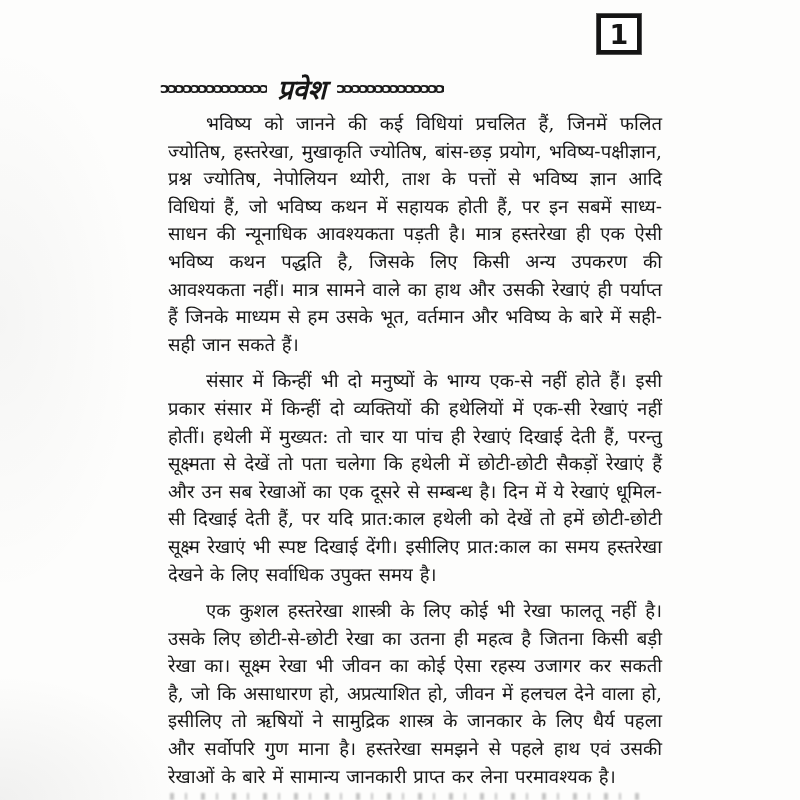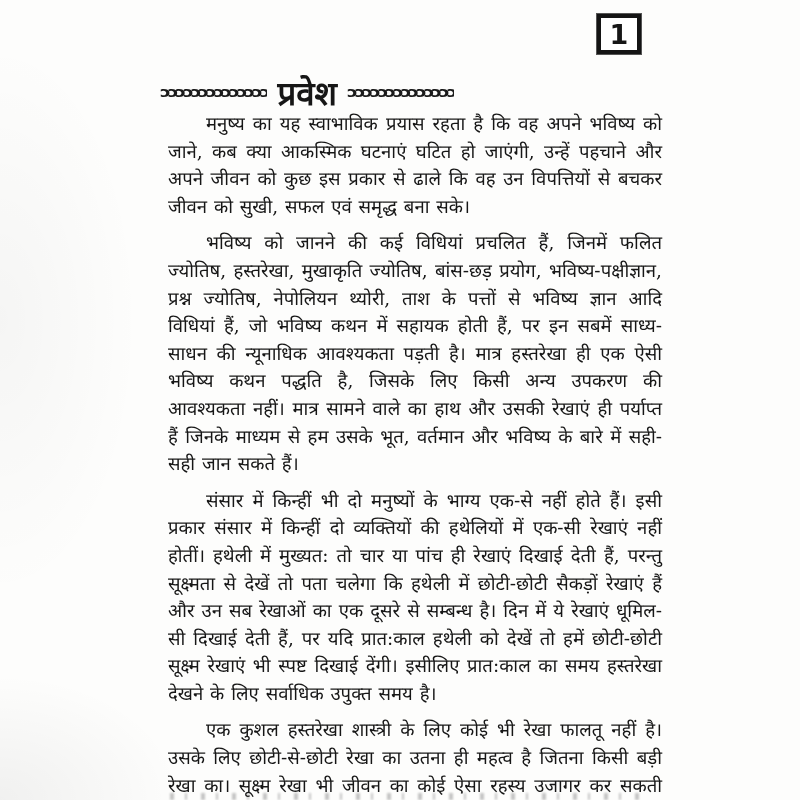--- a/index.html
+++ b/index.html
@@ -42,24 +42,25 @@
     font-weight: bold;
     font-size: 18px;
     letter-spacing: -3px;
     color: #1b1b1b;
     transform: scaleY(0.75);
     overflow: hidden;
     flex: 0 1 auto;
   }
   .doc-title {
     margin: 0 10px;
-    font-size: 33px;
+    font-size: 27px;
     font-weight: bold;
     font-family: "DejaVu Serif", serif;
     flex: 0 0 auto;
+    font-style: italic;
   }
   .body-text {
     position: absolute;
     top: 110px; left: 168px;
     width: 494px;
     font-size: 18.5px;
     line-height: 27.6px;
     text-align: justify;
     font-family: "DejaVu Serif", serif;
     word-spacing: 1px;
@@ -88,21 +89,20 @@
     <span>1</span>
   </div>
 
   <div class="title-row">
     <span class="ornament">ɔɔɔɔɔɔɔɔɔɔɔɔɔɔ</span>
     <span class="doc-title">प्रवेश</span>
     <span class="ornament">ɔɔɔɔɔɔɔɔɔɔɔɔɔɔ</span>
   </div>
 
   <div class="body-text">
-    <p><span>मनुष्य का यह स्वाभाविक प्रयास रहता है कि वह अपने भविष्य को जाने, कब क्या आकस्मिक घटनाएं घटित हो जाएंगी, उन्हें पहचाने और अपने जीवन को कुछ इस प्रकार से ढाले कि वह उन विपत्तियों से बचकर जीवन को सुखी, सफल एवं समृद्ध बना सके।</span></p>
     <p><span>भविष्य को जानने की कई विधियां प्रचलित हैं, जिनमें फलित ज्योतिष, हस्तरेखा, मुखाकृति ज्योतिष, बांस-छड़ प्रयोग, भविष्य-पक्षीज्ञान, प्रश्न ज्योतिष, नेपोलियन थ्योरी, ताश के पत्तों से भविष्य ज्ञान आदि विधियां हैं, जो भविष्य कथन में सहायक होती हैं, पर इन सबमें साध्य-साधन की न्यूनाधिक आवश्यकता पड़ती है। मात्र हस्तरेखा ही एक ऐसी भविष्य कथन पद्धति है, जिसके लिए किसी अन्य उपकरण की आवश्यकता नहीं। मात्र सामने वाले का हाथ और उसकी रेखाएं ही पर्याप्त हैं जिनके माध्यम से हम उसके भूत, वर्तमान और भविष्य के बारे में सही-सही जान सकते हैं।</span></p>
     <p><span>संसार में किन्हीं भी दो मनुष्यों के भाग्य एक-से नहीं होते हैं। इसी प्रकार संसार में किन्हीं दो व्यक्तियों की हथेलियों में एक-सी रेखाएं नहीं होतीं। हथेली में मुख्यत: तो चार या पांच ही रेखाएं दिखाई देती हैं, परन्तु सूक्ष्मता से देखें तो पता चलेगा कि हथेली में छोटी-छोटी सैकड़ों रेखाएं हैं और उन सब रेखाओं का एक दूसरे से सम्बन्ध है। दिन में ये रेखाएं धूमिल-सी दिखाई देती हैं, पर यदि प्रात:काल हथेली को देखें तो हमें छोटी-छोटी सूक्ष्म रेखाएं भी स्पष्ट दिखाई देंगी। इसीलिए प्रात:काल का समय हस्तरेखा देखने के लिए सर्वाधिक उपुक्त समय है।</span></p>
     <p><span>एक कुशल हस्तरेखा शास्त्री के लिए कोई भी रेखा फालतू नहीं है। उसके लिए छोटी-से-छोटी रेखा का उतना ही महत्व है जितना किसी बड़ी रेखा का। सूक्ष्म रेखा भी जीवन का कोई ऐसा रहस्य उजागर कर सकती है, जो कि असाधारण हो, अप्रत्याशित हो, जीवन में हलचल देने वाला हो, इसीलिए तो ऋषियों ने सामुद्रिक शास्त्र के जानकार के लिए धैर्य पहला और सर्वोपरि गुण माना है। हस्तरेखा समझने से पहले हाथ एवं उसकी रेखाओं के बारे में सामान्य जानकारी प्राप्त कर लेना परमावश्यक है।</span></p>
 
   </div>
 
   <div class="cut-line"></div>
 
 </div>
 

